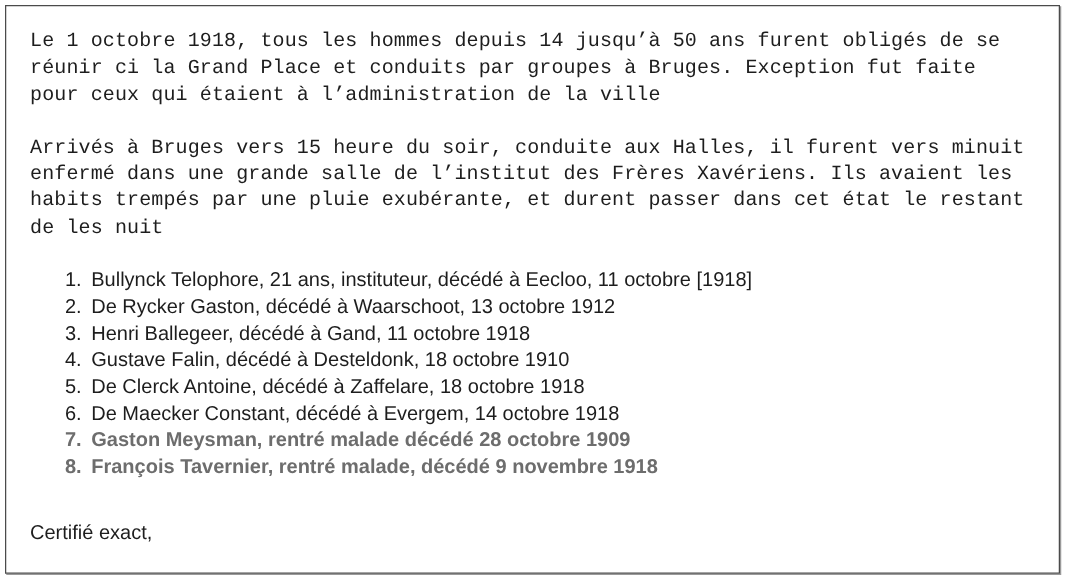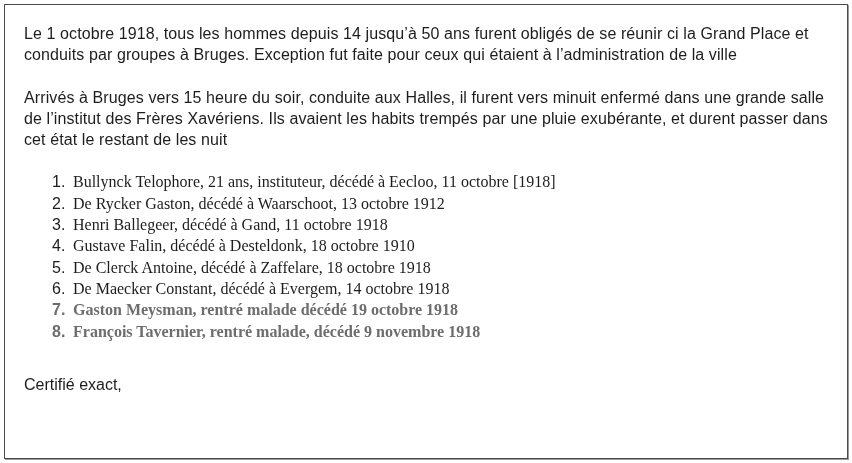--- a/index.html
+++ b/index.html
@@ -24,39 +24,39 @@
     border: 1px solid #4b4b4b;
     box-shadow: 1px 1px 0 #9a9a9a;
     padding: 18px 18px 0 19px;
     color: #1d1d1d;
     font-size: 16px;
     line-height: 21.3px;
   }
   .para {
     margin: 0 0 21px 0;
     letter-spacing: 0.1px;
+    font-family: Liberation Mono, monospace;
   }
   .death-list {
     margin: 21px 0 21px 0;
     padding: 0;
     list-style: none;
   }
   .death-list .row {
     display: flex;
     margin: 0;
   }
   .death-list .num {
     width: 21px;
     margin-left: 28px;
     text-align: left;
     flex: 0 0 auto;
   }
   .death-list .entry {
     flex: 1 1 auto;
-    font-family: Liberation Serif, serif;
   }
   .muted-bold {
     color: #6d6d6d;
     font-weight: bold;
   }
   .footer-block {
     margin-top: 32px;
   }
   .footer-line {
     margin: 0;
@@ -92,21 +92,21 @@
     <div class="row">
       <span class="num">5.</span>
       <span class="entry">De Clerck Antoine, décédé à Zaffelare, 18 octobre 1918</span>
     </div>
     <div class="row">
       <span class="num">6.</span>
       <span class="entry">De Maecker Constant, décédé à Evergem, 14 octobre 1918</span>
     </div>
     <div class="row muted-bold">
       <span class="num">7.</span>
-      <span class="entry">Gaston Meysman, rentré malade décédé 19 octobre 1918</span>
+      <span class="entry">Gaston Meysman, rentré malade décédé 28 octobre 1909</span>
     </div>
     <div class="row muted-bold">
       <span class="num">8.</span>
       <span class="entry">François Tavernier, rentré malade, décédé 9 novembre 1918</span>
     </div>
   </div>
 
   <div class="footer-block">
     <p class="footer-line">Certifié exact,</p>
 

